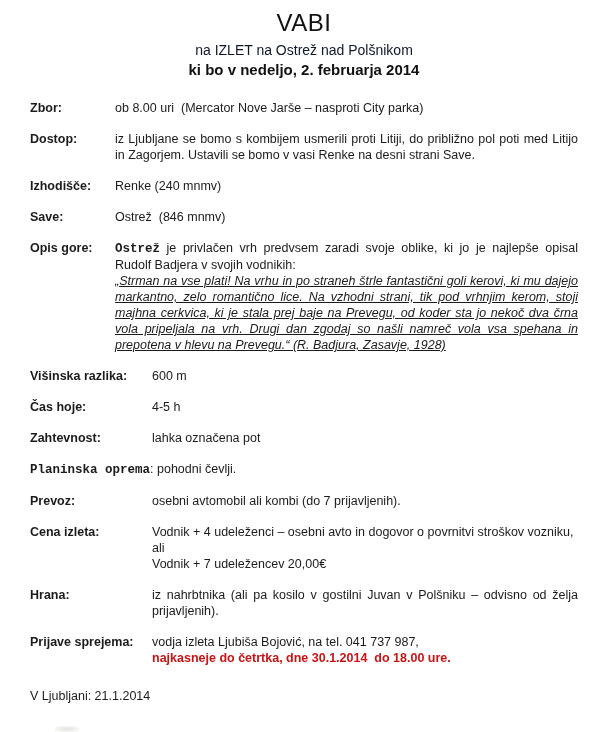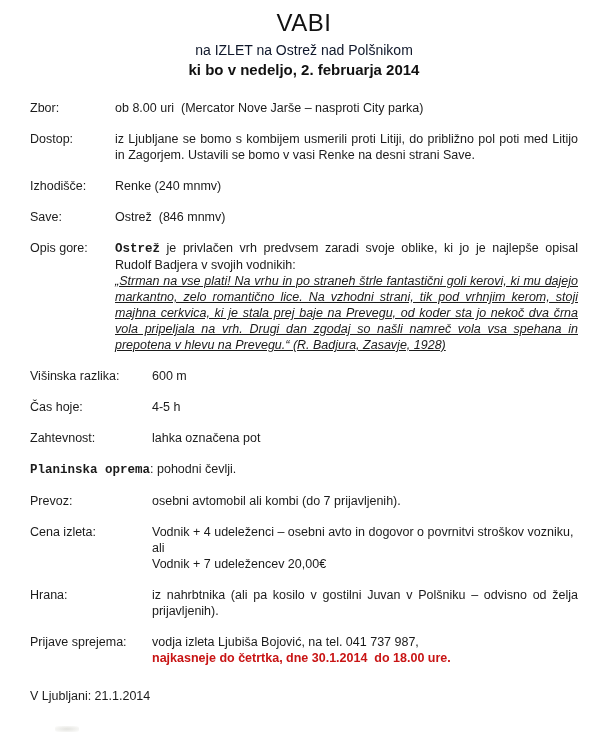--- a/index.html
+++ b/index.html
@@ -32,21 +32,21 @@
     font-weight: bold;
     color: #111111;
   }
   .row {
     display: grid;
     margin-bottom: 15px;
     line-height: 16px;
   }
   .row.colA { grid-template-columns: 85px 1fr; }
   .row.colB { grid-template-columns: 122px 1fr; }
-  .label { font-weight: normal; white-space: nowrap; }
+  .label { font-weight: bold; white-space: nowrap; }
   .value { white-space: pre-wrap; }
   .value.justify { white-space: normal; text-align: justify; }
   .inline-row { margin-bottom: 15px; line-height: 16px; }
   .quote {
     font-style: italic;
     margin: 0 0 15px 85px;
     line-height: 16px;
     text-align: justify;
     text-decoration: underline;
   }

